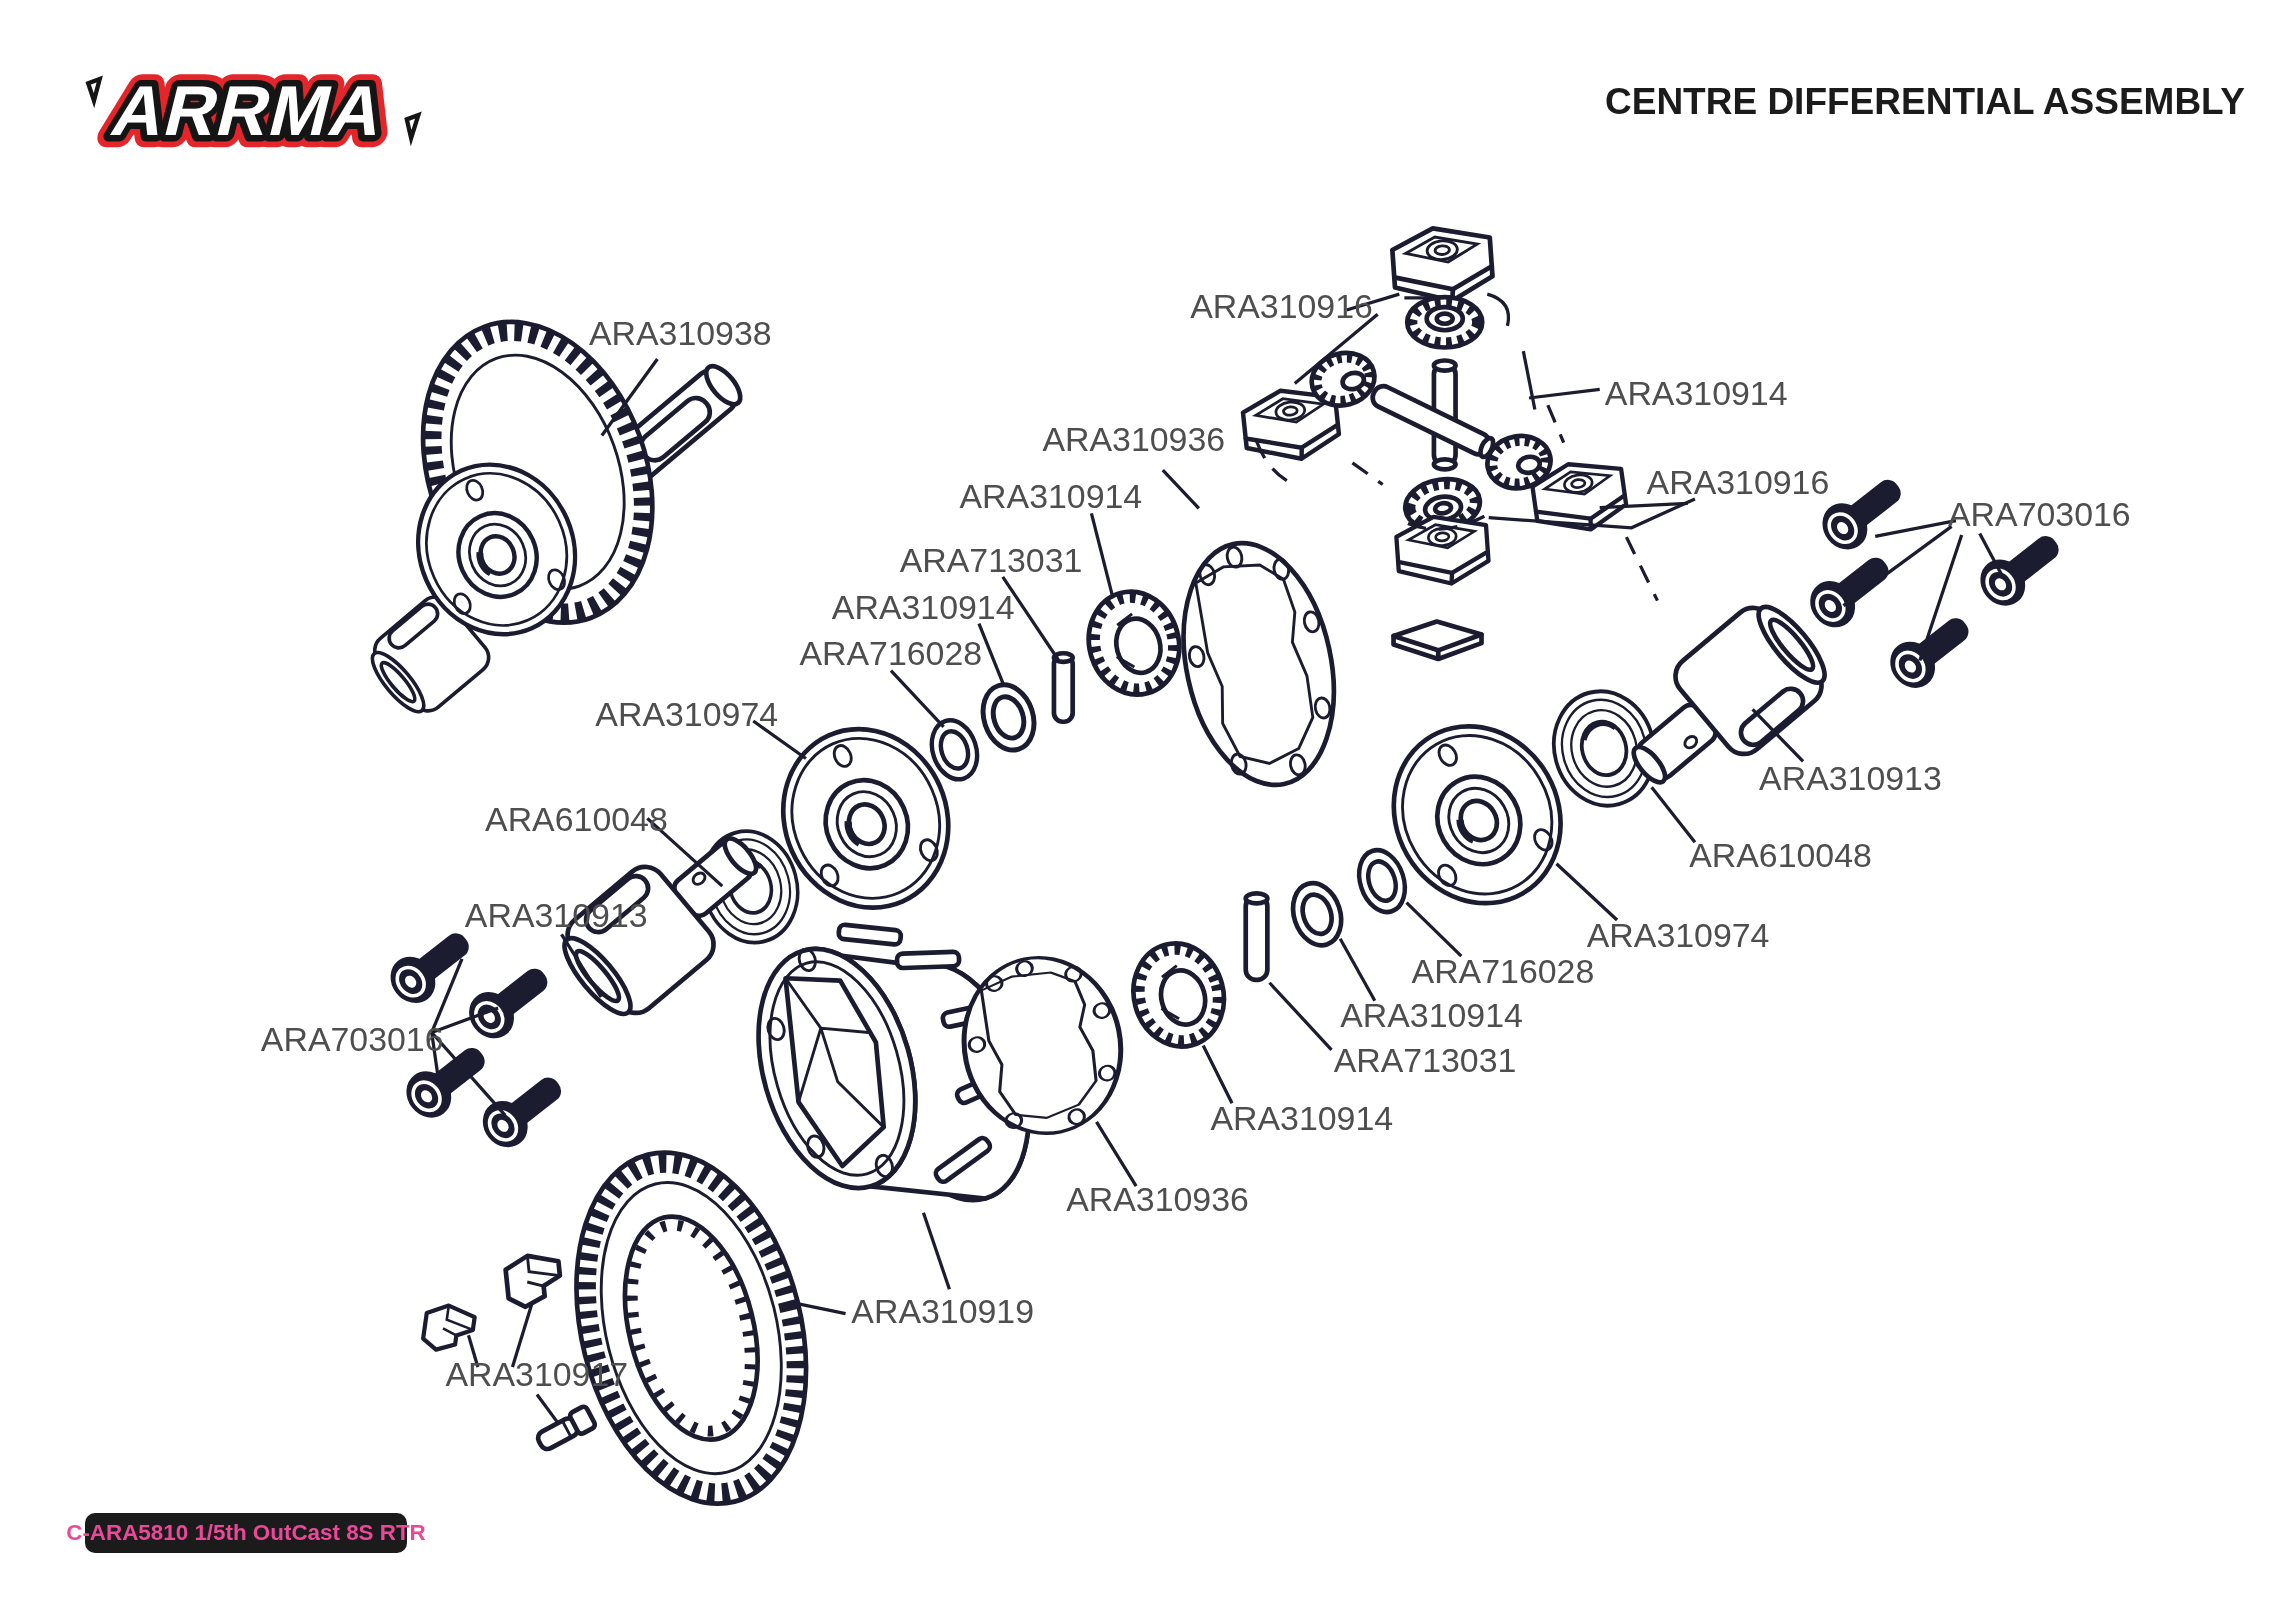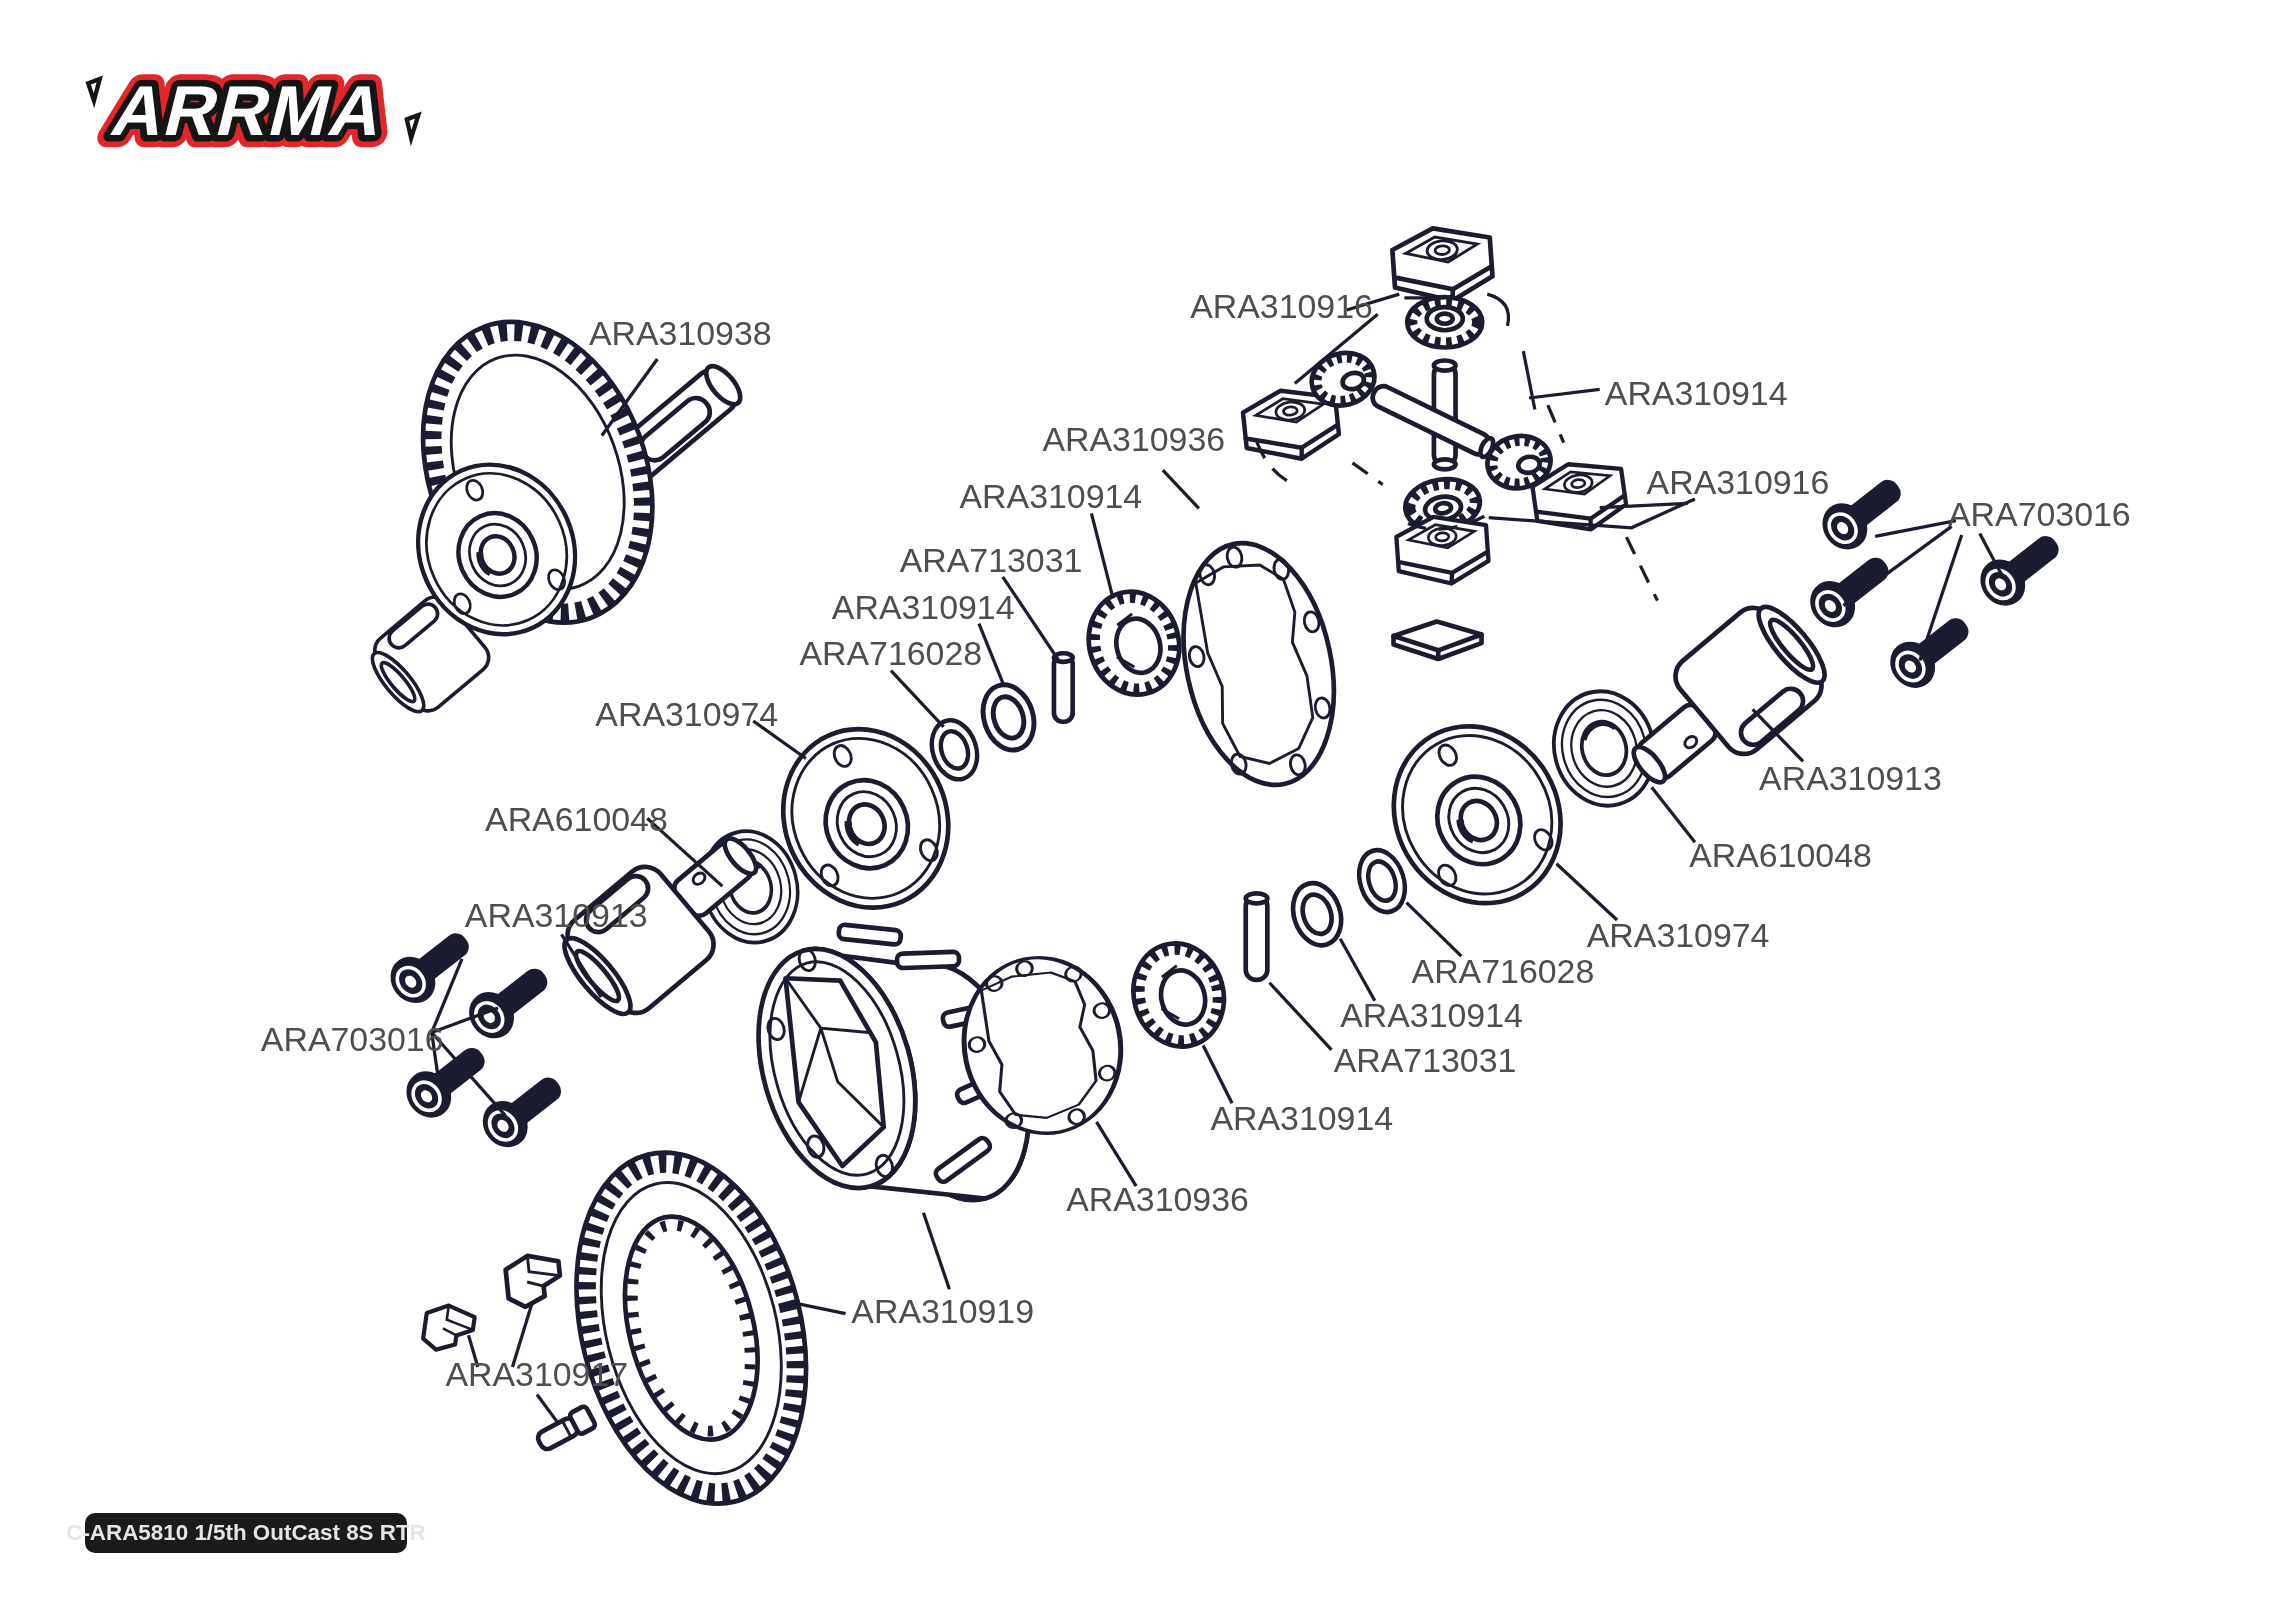--- a/index.html
+++ b/index.html
@@ -3,21 +3,21 @@
 <meta charset="utf-8">
 <style>
   html,body{margin:0;padding:0;background:#ffffff;}
   #page{position:relative;width:2273px;height:1623px;background:#fff;overflow:hidden;
         font-family:"Liberation Sans",sans-serif;}
   #title-box{position:absolute;left:1646px;top:69px;width:558px;height:65px;
 　　    border:2.9px solid #1b1b1b;border-radius:11.5px;display:flex;align-items:center;justify-content:center;}
   #title-box span{font-size:37px;font-weight:bold;color:#1b1b1b;letter-spacing:0px;white-space:nowrap;}
   #footer-box{position:absolute;left:85px;top:1513px;width:322px;height:40px;background:#1b1b1b;
         border-radius:10px;display:flex;align-items:center;justify-content:center;}
-  #footer-box span{color:#e5e5e5;font-weight:bold;font-size:22.4px;white-space:nowrap;}
+  #footer-box span{color:#ec4899;font-weight:bold;font-size:22.4px;white-space:nowrap;}
   #logo{position:absolute;left:81px;top:63px;}
   svg text.callout{font-family:"Liberation Sans",sans-serif;font-size:47px;fill:#4e4e4e;}
   .ln{stroke:#1c1c30;stroke-width:4.5;fill:none;}
   .dash{stroke:#1c1c30;stroke-width:4.5;fill:none;stroke-dasharray:26 18;}
   .part{stroke:#1c1c30;stroke-width:6.5;fill:none;stroke-linejoin:round;stroke-linecap:round;}
   .pw{stroke:#1c1c30;stroke-width:6.5;fill:#ffffff;stroke-linejoin:round;stroke-linecap:round;}
   .pb{stroke:#1c1c30;stroke-width:5;fill:#1c1c30;stroke-linejoin:round;}
   .teeth{stroke:#1c1c30;fill:none;}
   .thin{stroke:#1c1c30;stroke-width:4;fill:none;}
 </style>
@@ -31,20 +31,23 @@
       <g transform="skewX(-14) translate(30,0)">
         <text x="220" y="100" text-anchor="middle" font-family="Liberation Sans, sans-serif" font-weight="bold" font-size="98" letter-spacing="2" fill="none" stroke="#e4262b" stroke-width="34" stroke-linejoin="round">ARRMA</text>
         <text x="220" y="100" text-anchor="middle" font-family="Liberation Sans, sans-serif" font-weight="bold" font-size="98" letter-spacing="2" fill="none" stroke="#151515" stroke-width="18" stroke-linejoin="round">ARRMA</text>
         <text x="220" y="100" text-anchor="middle" font-family="Liberation Sans, sans-serif" font-weight="bold" font-size="98" letter-spacing="2" fill="#ffffff">ARRMA</text>
       </g>
       <polygon points="10,28 26,22 18,52" fill="#ffffff" stroke="#151515" stroke-width="6"></polygon>
       <polygon points="452,78 468,72 458,104" fill="#ffffff" stroke="#151515" stroke-width="6"></polygon>
     </svg>
   </div>
 
+  <div id="title-box">
+    <span>CENTRE DIFFERENTIAL ASSEMBLY</span>
+  </div>
 
   <div id="footer-box">
     <span>C-ARA5810 1/5th OutCast 8S RTR</span>
   </div>
 
   <svg width="2273" height="1623" viewBox="0 0 3151 2251" style="position:absolute;left:0;top:0;">
     <defs>
       <g id="washer">
           <ellipse rx="32" ry="44" class="pw"></ellipse>
           <ellipse rx="19" ry="28" class="pw"></ellipse>

